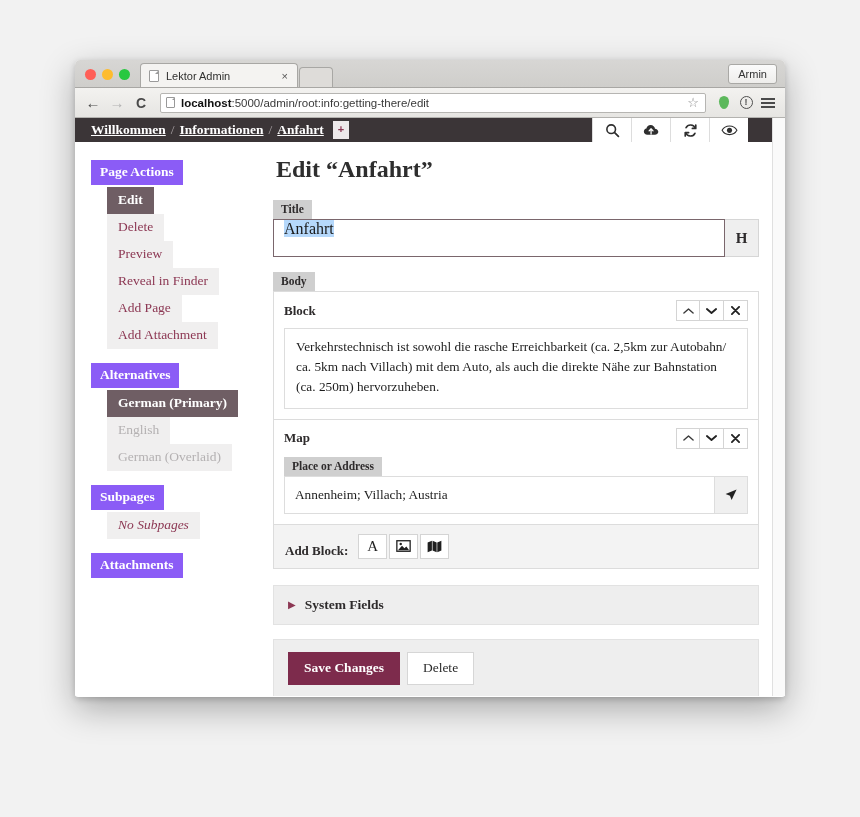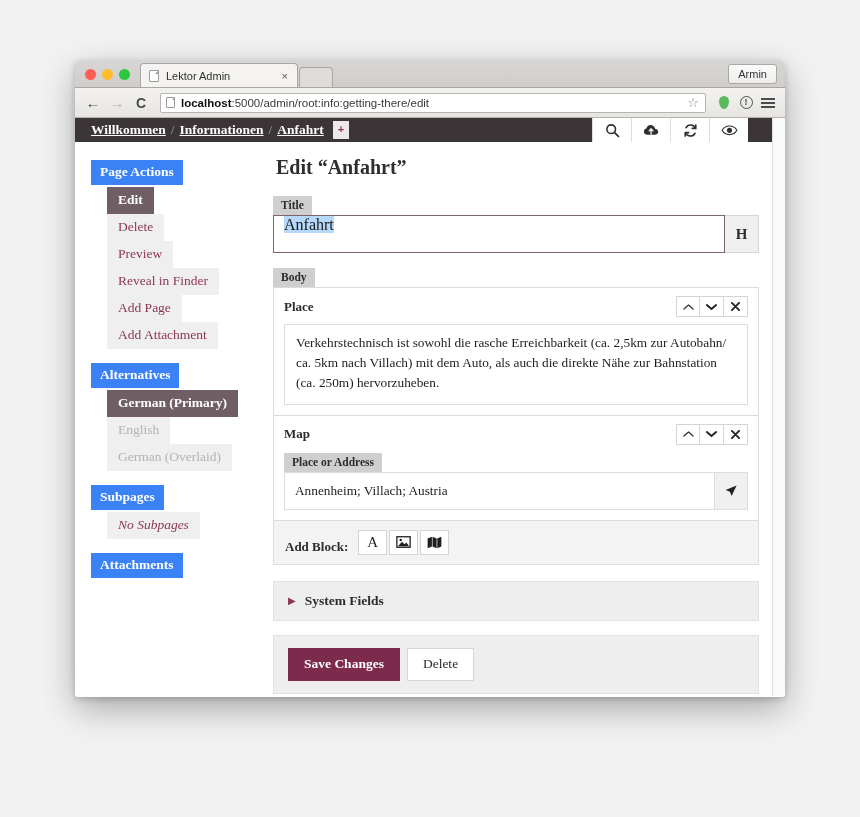--- a/index.html
+++ b/index.html
@@ -193,21 +193,21 @@
   
   .admin-body {
     display: flex;
     padding: 14px 13px 0 16px;
     margin-right: 13px;
   }
   .sidebar { width: 170px; flex: none; padding-top: 4px; }
   .side-section { margin-bottom: 14px; }
   .side-head {
     display: inline-block;
-    background: #3b82f6; color: #ffffff;
+    background: #8b5cf6; color: #ffffff;
     font-family: "Liberation Serif", serif;
     font-weight: bold; font-size: 13.5px;
     padding: 4px 9px 5px;
   }
   .side-list { margin-top: 2px; }
   .side-item {
     display: block;
     margin-left: 16px;
     padding: 5px 11px 6px;
     font-family: "Liberation Serif", serif;
@@ -219,21 +219,21 @@
   .side-item.active {
     background: #6f5e64; color: #ffffff; font-weight: bold;
   }
   .side-item.disabled { color: #b4b1b2; }
   .side-item.empty { color: #8c3753; font-style: italic; }
 
   
   .main { flex: 1; padding-left: 12px; min-width: 0; }
   .page-title {
     font-family: "Liberation Serif", serif;
-    font-size: 20px; color: #2e2e2e;
+    font-size: 24px; color: #2e2e2e;
     margin: 0 0 16px 3px;
   }
 
   .fieldlabel {
     display: inline-block;
     background: #cfcfcf; color: #2e2b2c;
     font-family: "Liberation Serif", serif;
     font-weight: bold; font-size: 11.5px;
     padding: 3px 8px 4px;
   }
@@ -491,21 +491,21 @@
             <div class="h-btn">H</div>
           </div>
         </div>
 
         <div class="body-wrap">
           <div class="fieldlabel">Body</div>
 
           
           <div class="block">
             <div class="block-head">
-              <span class="block-title">Place</span>
+              <span class="block-title">Block</span>
               <span class="block-ctrls">
                 <span class="ctrl-btn">
                   <svg class="ic" width="11" height="8" viewBox="0 0 12 8">
                       <path d="M1 6.2 6 1.8l5 4.4" fill="none" stroke="#3a3a3a" stroke-width="1.5" stroke-linecap="round" stroke-linejoin="round"></path>
                     </svg>
                 </span>
                 <span class="ctrl-btn">
                   <svg class="ic" width="11" height="8" viewBox="0 0 12 8">
                       <path d="M1 1.8 6 6.2l5-4.4" fill="none" stroke="#222" stroke-width="2" stroke-linecap="round" stroke-linejoin="round"></path>
                     </svg>

